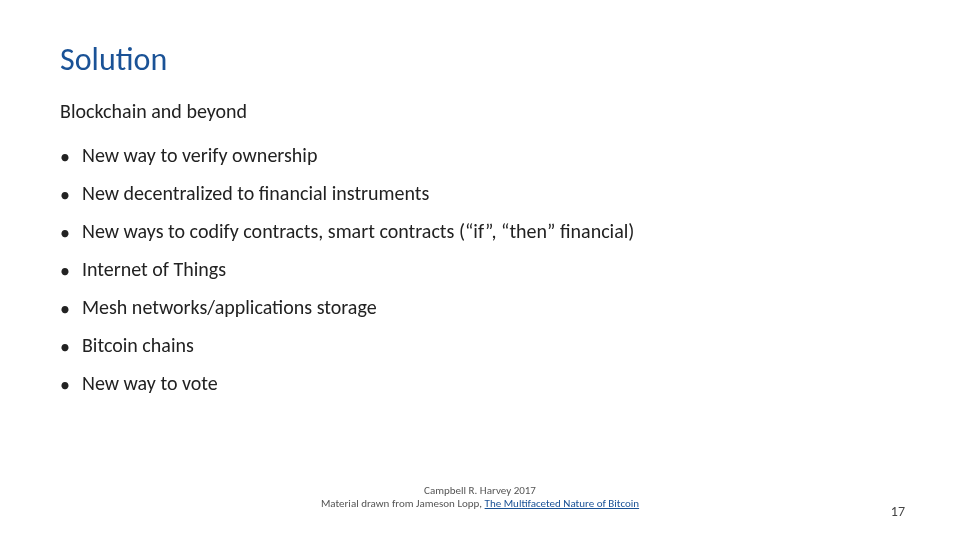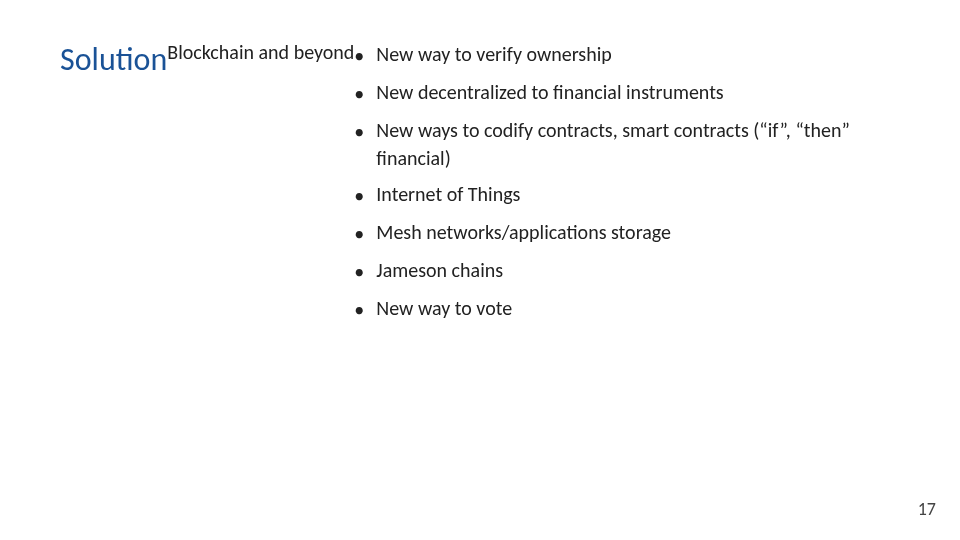--- a/index.html
+++ b/index.html
@@ -16,21 +16,21 @@
       overflow: hidden;
       position: relative;
     }
 
     .slide-container {
       width: 960px;
       height: 540px;
       background: #ffffff;
       padding: 40px 60px 30px 60px;
       display: flex;
-      flex-direction: row;
+      flex-direction: column;
     }
 
     .slide-title {
       font-size: 32px;
       font-weight: 400;
       color: #1a5296;
       margin-bottom: 20px;
     }
 
     .slide-subtitle {
@@ -76,22 +76,22 @@
     }
 
     .footer a {
       color: #1a5296;
       text-decoration: underline;
     }
 
     .page-number {
       position: absolute;
       bottom: 20px;
-      right: 24px;
-      font-size: 18px;
+      right: 55px;
+      font-size: 14px;
       color: #444444;
     }
   </style>
 </head>
 <body>
 
 <div class="slide-container">
 
   <h1 class="slide-title">Solution</h1>
 
@@ -119,28 +119,32 @@
       <span class="bullet-text">Internet of Things</span>
     </li>
 
     <li class="bullet-item">
       <span class="bullet-dot">•</span>
       <span class="bullet-text">Mesh networks/applications storage</span>
     </li>
 
     <li class="bullet-item">
       <span class="bullet-dot">•</span>
-      <span class="bullet-text">Jameson chains</span>
+      <span class="bullet-text">Bitcoin chains</span>
     </li>
 
     <li class="bullet-item">
       <span class="bullet-dot">•</span>
       <span class="bullet-text">New way to vote</span>
     </li>
 
   </ul>
 
   <div class="footer">
+    <div>Campbell R. Harvey 2017</div>
+    <div>
+      <span>Material drawn from Jameson Lopp, </span><a href="#">The Multifaceted Nature of Bitcoin</a>
+    </div>
   </div>
 
 </div>
 
 <div class="page-number">17</div>
 
 </body></html>

